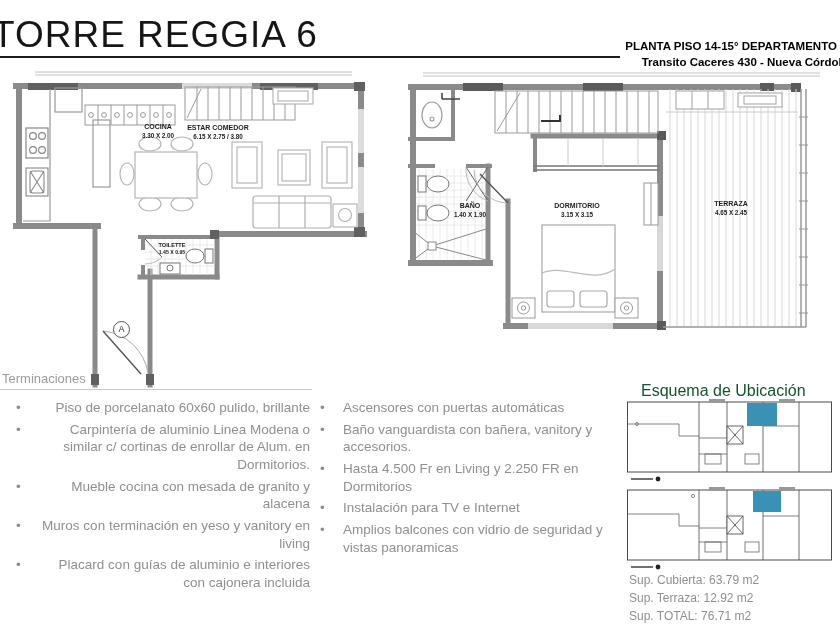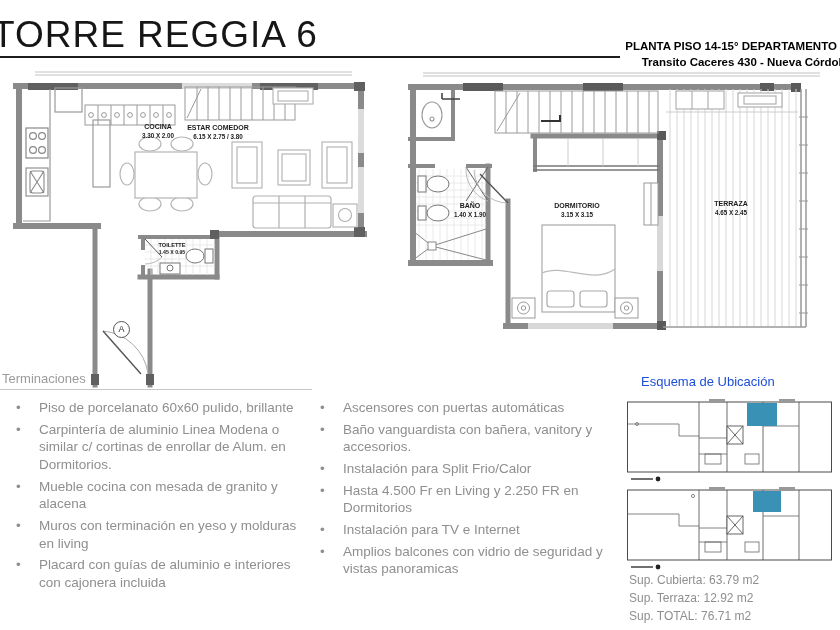--- a/index.html
+++ b/index.html
@@ -18,28 +18,28 @@
   .plan-label .nm{display:block;font-size:7px;line-height:1.25;}
   .plan-label .dm{display:block;font-size:6.3px;line-height:1.25;}
   .plan-label.small .nm{font-size:5.6px;}
   .plan-label.small .dm{font-size:5.2px;}
   .door-circle{position:absolute;width:15px;height:15px;border:1.4px solid #555;border-radius:50%;
                font-size:9px;line-height:15px;text-align:center;color:#333;background:#fff;}
   
   .term-head{position:absolute;left:2px;top:371px;font-size:13px;color:#9b9b9b;}
   .term-rule{position:absolute;left:0;top:389px;width:312px;height:1px;background:#c8c8c8;}
   .col{position:absolute;top:399px;}
-  .col1{left:12px;width:298px;}
+  .col1{left:12px;width:298px;text-align:right;}
   .col2{left:316px;width:304px;}
   ul.blist{list-style:none;margin:0;padding:0;}
   ul.blist li{position:relative;padding-left:27px;margin-bottom:4px;
               font-size:13.5px;line-height:1.31;color:#8f8f8f;}
   ul.blist li::before{content:"\2022";position:absolute;left:4px;top:0;color:#8f8f8f;}
   
-  .esq-head{position:absolute;left:641px;top:374px;font-size:13px;color:#1d4ed8;}
+  .esq-head{position:absolute;left:641px;top:382px;font-size:16px;color:#14532d;}
   .esq{position:absolute;left:627px;}
   .esq1{top:396px;} .esq2{top:484px;}
   .sups{position:absolute;left:629px;top:571px;font-size:12px;color:#8f8f8f;line-height:1.5;}
 </style>
 </head>
 <body>
 
 <div class="page">
 
   <div class="title">TORRE REGGIA 6</div>
@@ -321,29 +321,28 @@
   </div>
 
   <div class="term-head">Terminaciones</div>
   <div class="term-rule"></div>
 
   <div class="col col1">
     <ul class="blist">
       <li>Piso de porcelanato  60x60 pulido, brillante</li>
       <li>Carpintería de aluminio Linea Modena o similar c/ cortinas de enrollar de Alum. en Dormitorios.</li>
       <li>Mueble cocina con mesada  de granito y alacena</li>
-      <li>Muros con terminación en yeso y molduras en living</li>
+      <li>Muros con terminación en yeso y vanitory en living</li>
       <li>Placard con guías de aluminio e interiores con cajonera incluida</li>
     </ul>
   </div>
   <div class="col col2">
     <ul class="blist">
       <li>Ascensores con puertas automáticas</li>
       <li>Baño vanguardista con bañera, vanitory y accesorios.</li>
-      <li>Instalación para Split Frio/Calor</li>
       <li>Hasta 4.500 Fr en Living y 2.250 FR en Dormitorios</li>
       <li>Instalación para TV e Internet</li>
       <li>Amplios balcones con vidrio de seguridad y vistas panoramicas</li>
     </ul>
   </div>
 
   <div class="esq-head">Esquema de Ubicación</div>
 
   <div class="esq esq1">
     <svg width="207" height="88" viewBox="0 0 207 88">

